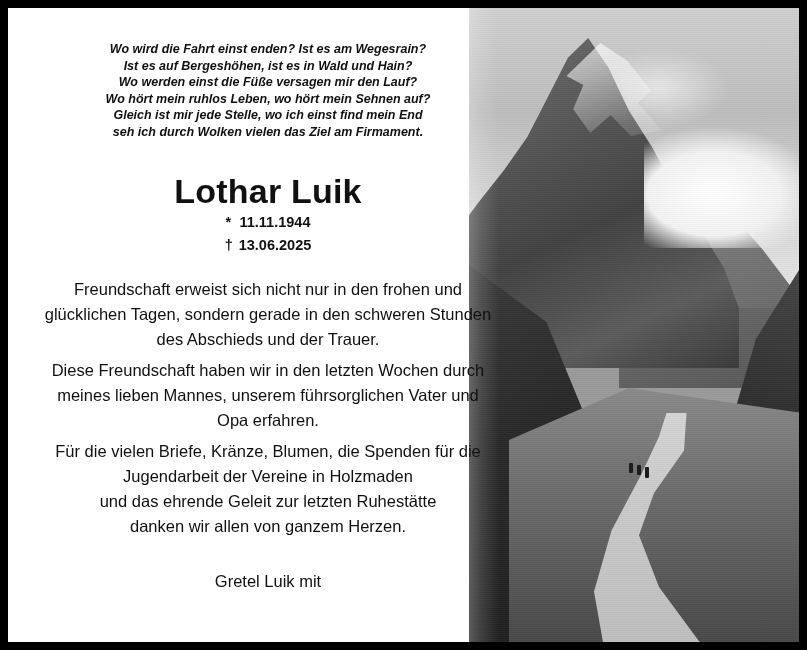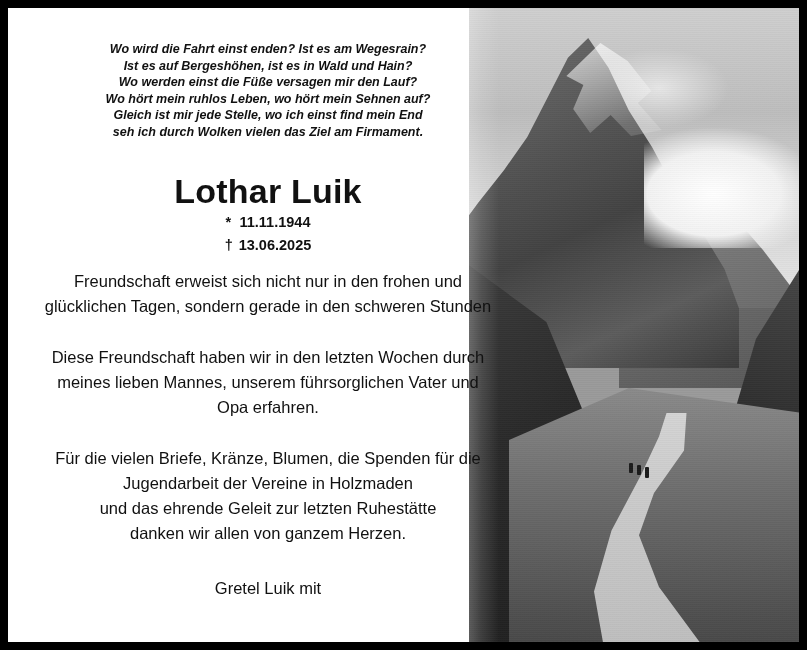--- a/index.html
+++ b/index.html
@@ -141,28 +141,28 @@
     margin-top: 0;
     text-align: center;
     font-size: 14.5px;
     font-weight: bold;
     line-height: 23px;
     color: #111111;
   }
   .dates .d-row { display: block; }
   .dates .sym { display: inline-block; width: 14px; text-align: left; }
   .body-block {
-    margin-top: 12px;
+    margin-top: 20px;
     text-align: center;
     font-size: 16.5px;
     line-height: 25px;
     color: #111111;
     padding: 0 22px;
   }
-  .body-block + .body-block { margin-top: 26px; }
+  .body-block + .body-block { margin-top: 6px; }
   .body-block .line { display: block; }
   .sign-block {
     margin-top: 30px;
     text-align: center;
     font-size: 16.5px;
     line-height: 25px;
     color: #111111;
   }
   .sign-block .line { display: block; }
 </style>
@@ -208,20 +208,21 @@
           <span class="sym">*</span><span>11.11.1944</span>
         </span>
         <span class="d-row">
           <span class="sym">†</span><span>13.06.2025</span>
         </span>
       </div>
 
       <div class="body-block">
         <span class="line">Freundschaft erweist sich nicht nur in den frohen und</span>
         <span class="line">glücklichen Tagen, sondern gerade in den schweren Stunden</span>
+        <span class="line">des Abschieds und der Trauer.</span>
       </div>
 
       <div class="body-block">
         <span class="line">Diese Freundschaft haben wir in den letzten Wochen durch</span>
         <span class="line">meines lieben Mannes, unserem führsorglichen Vater und</span>
         <span class="line">Opa erfahren.</span>
       </div>
 
       <div class="body-block">
         <span class="line">Für die vielen Briefe, Kränze, Blumen, die Spenden für die</span>

